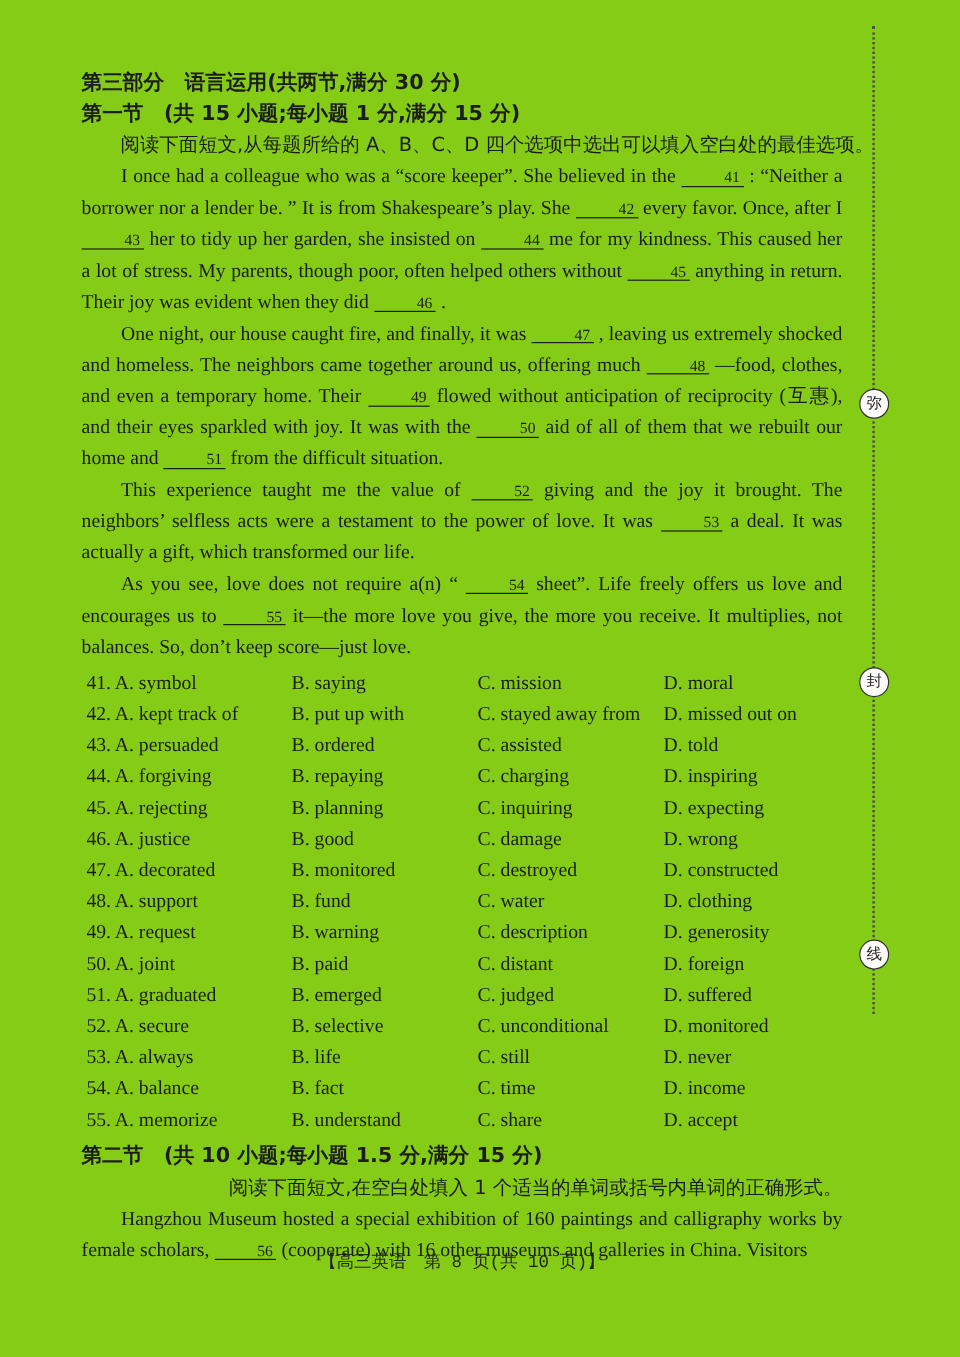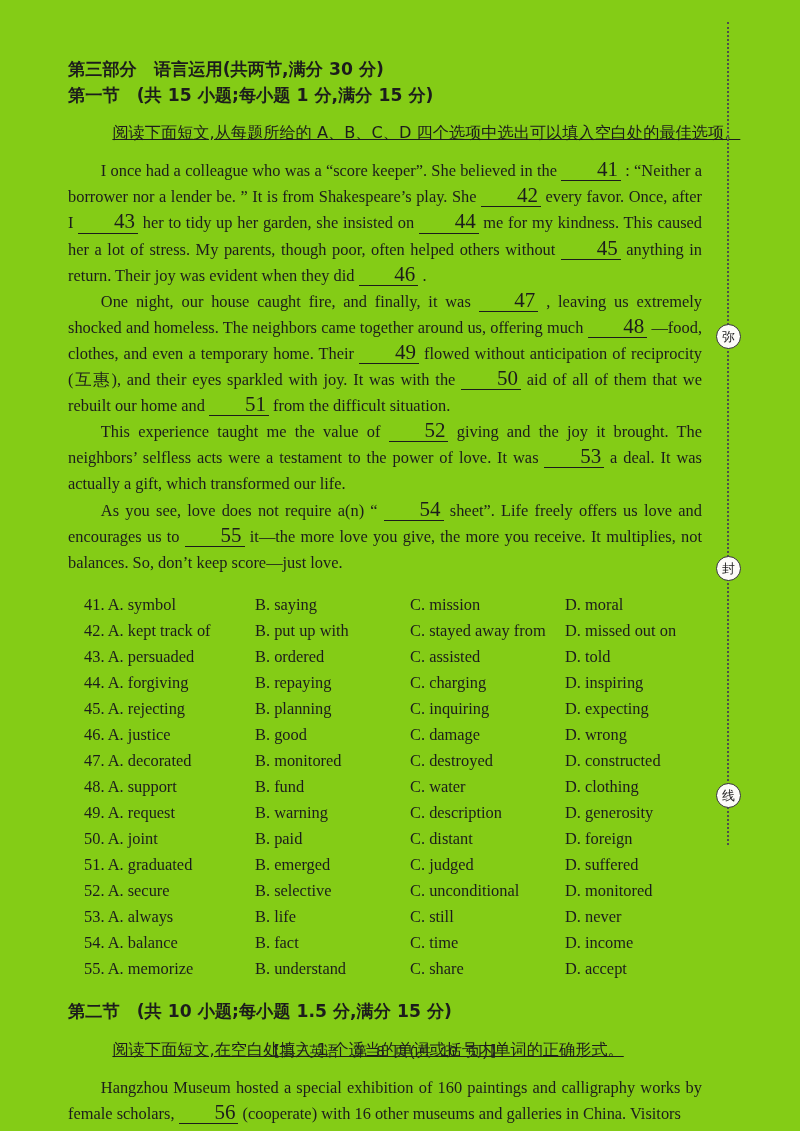--- a/index.html
+++ b/index.html
@@ -25,40 +25,39 @@
   }
   .part-title, .section-title {
     margin: 0;
     font-size: 17.2px;
     font-weight: bold;
     line-height: 26.1px;
     font-family: "DejaVu Sans", "Liberation Sans", sans-serif;
     text-align: left;
   }
   .instruction {
-    margin: 12px;
+    margin: 0;
     text-indent: 2em;
     font-family: "DejaVu Sans", "Liberation Sans", sans-serif;
     font-size: 16.2px;
     line-height: 26.1px;
-    text-align: left;
+    text-align: right;
     white-space: nowrap;
-    text-decoration: underline;
   }
   .para { margin: 0; text-indent: 2em; }
   .blank {
     display: inline-block;
     min-width: 44px;
     padding: 0 3px;
     text-align: center;
     border-bottom: 1.4px solid #1c1c1c;
     line-height: 1.05;
-    font-size: 21px;
-  }
-  .q-table { margin: 16px; }
+    font-size: 13px;
+  }
+  .q-table { margin: 4px; }
   .q-row {
     display: grid;
     grid-template-columns: 171px 155px 155px auto;
     line-height: 26.05px;
     text-align: left;
   }
   .q-cell { white-space: nowrap; }
   .footer {
     position: absolute;
     left: 68px;

